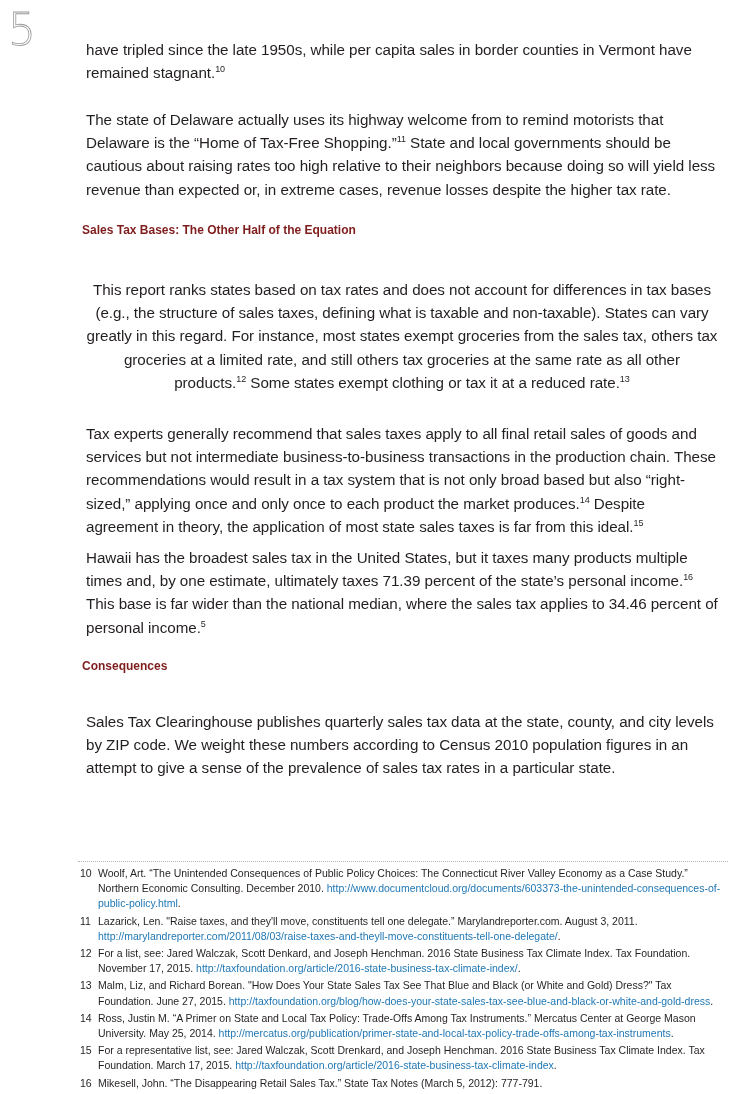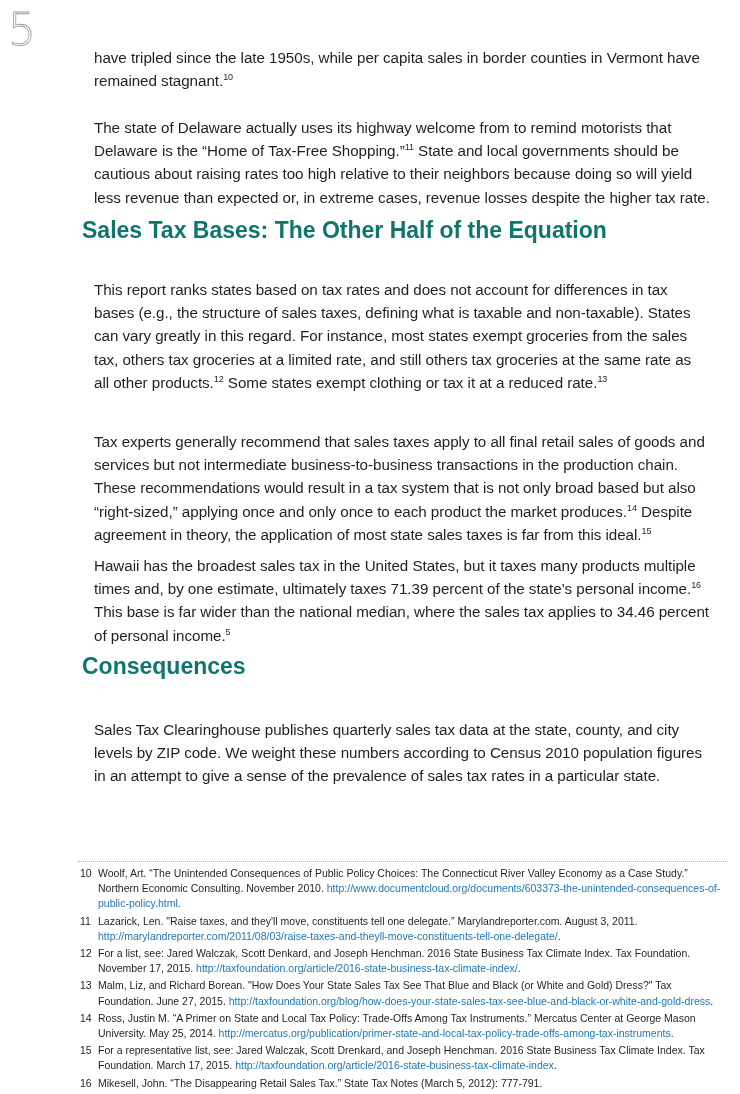--- a/index.html
+++ b/index.html
@@ -10,32 +10,32 @@
   .page-number {
     position: absolute; left: 8px; top: 8px;
     font-family: "DejaVu Sans", sans-serif; font-weight: 200;
     font-size: 44px; line-height: 44px; color: #ffffff;
     -webkit-text-stroke: 0.8px #9a9a9a;
   }
   .content {
     position: absolute; left: 82px; top: 34px; width: 640px;
   }
   p.body {
-    margin: 12px; font-size: 15.2px; line-height: 23.2px; color: #231f20;
+    margin: 4px; font-size: 15.2px; line-height: 23.2px; color: #231f20;
     letter-spacing: -0.05px;
   }
   p.body sup, .fn sup { font-size: 9px; line-height: 0; vertical-align: 6px; }
   h2.section {
-    margin: 0; font-size: 23px; font-weight: bold; color: #0f766e;
+    margin: 0; font-size: 12px; font-weight: bold; color: #7f1d1d;
     line-height: 24px;
   }
   .p1 { position: absolute; top: 0; }
   .p2 { position: absolute; top: 70px; }
   .h1 { position: absolute; top: 184px; }
-  .p3 { position: absolute; top: 232px; }
+  .p3 { position: absolute; top: 240px; text-align: center; }
   .p4 { position: absolute; top: 384px; }
   .p5 { position: absolute; top: 508px; }
   .h2 { position: absolute; top: 620px; }
   .p6 { position: absolute; top: 672px; }
   .rule {
     position: absolute; left: 78px; top: 861px; width: 650px; height: 0;
     border-top: 1px dotted #b5b5b5;
   }
   .footnotes {
     position: absolute; left: 80px; top: 866px; width: 648px;
@@ -79,21 +79,21 @@
   <p class="body p6">
     <span>Sales Tax Clearinghouse publishes quarterly sales tax data at the state, county, and city levels by ZIP code. We weight these numbers according to Census 2010 population figures in an attempt to give a sense of the prevalence of sales tax rates in a particular state.</span>
   </p>
 </div>
 
 <div class="rule"></div>
 
 <div class="footnotes">
   <div class="fn">
     <span class="fn-num">10</span>
-    <span class="fn-text"><span>Woolf, Art. “The Unintended Consequences of Public Policy Choices: The Connecticut River Valley Economy as a Case Study.” Northern Economic Consulting. November 2010. </span><span class="link">http://www.documentcloud.org/documents/603373-the-unintended-consequences-of-public-policy.html</span><span>.</span></span>
+    <span class="fn-text"><span>Woolf, Art. “The Unintended Consequences of Public Policy Choices: The Connecticut River Valley Economy as a Case Study.” Northern Economic Consulting. December 2010. </span><span class="link">http://www.documentcloud.org/documents/603373-the-unintended-consequences-of-public-policy.html</span><span>.</span></span>
   </div>
   <div class="fn">
     <span class="fn-num">11</span>
     <span class="fn-text"><span>Lazarick, Len. "Raise taxes, and they'll move, constituents tell one delegate.” Marylandreporter.com. August 3, 2011. </span><span class="link">http://marylandreporter.com/2011/08/03/raise-taxes-and-theyll-move-constituents-tell-one-delegate/</span><span>.</span></span>
   </div>
   <div class="fn">
     <span class="fn-num">12</span>
     <span class="fn-text"><span>For a list, see: Jared Walczak, Scott Denkard, and Joseph Henchman. 2016 State Business Tax Climate Index. Tax Foundation. November 17, 2015. </span><span class="link">http://taxfoundation.org/article/2016-state-business-tax-climate-index/</span><span>.</span></span>
   </div>
   <div class="fn">

